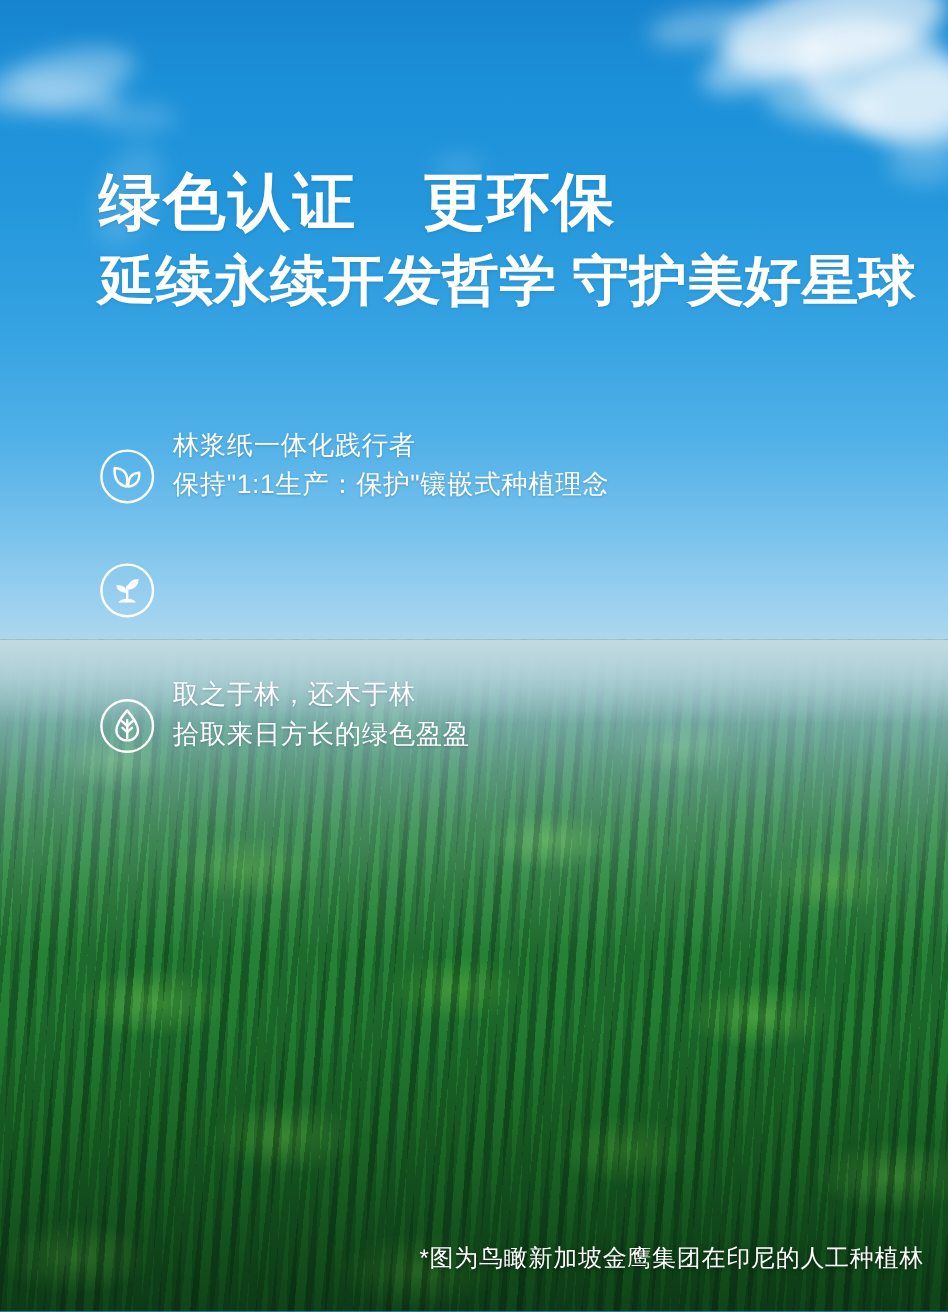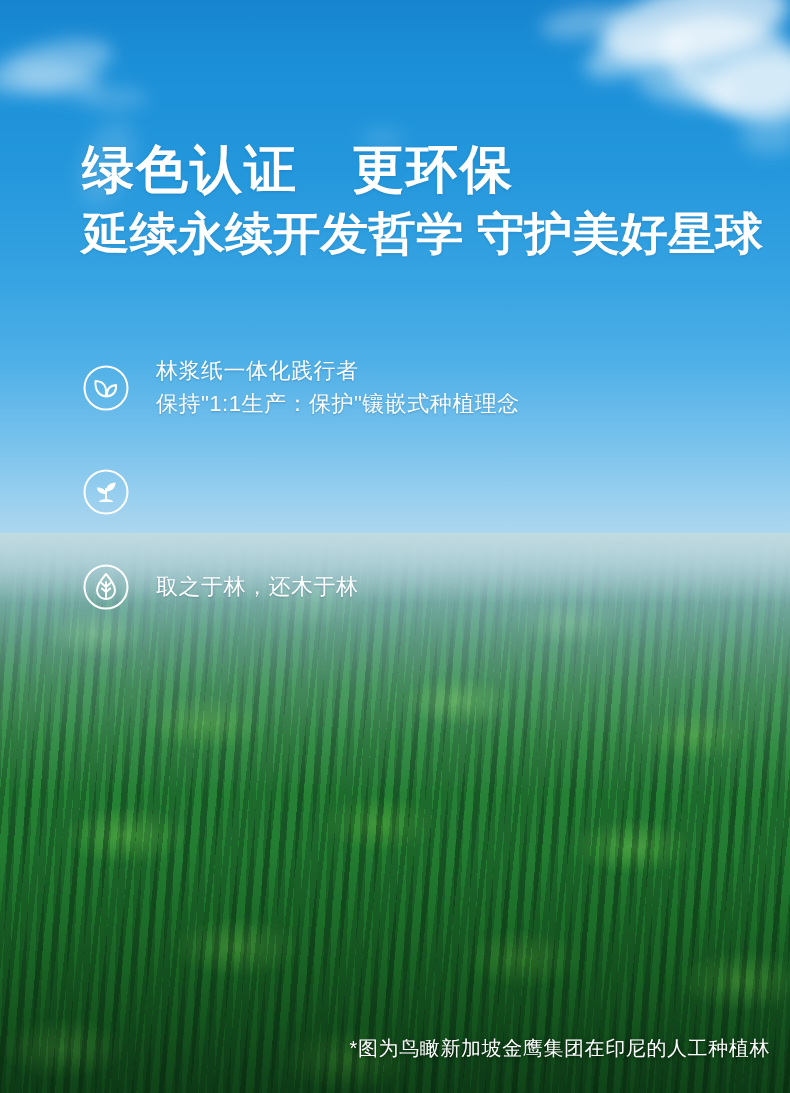--- a/index.html
+++ b/index.html
@@ -125,21 +125,21 @@
   }
   .headline-sub {
     margin-top:12px;
     font-size:45px; font-weight:bold; color:#ffffff;
     letter-spacing:0px; line-height:1.1; white-space:nowrap;
     transform:scaleX(1.06); transform-origin:left center;
     text-shadow:0 1px 3px rgba(0,60,110,.18);
   }
 
   .features { position:absolute; left:82px; top:352px; width:640px; }
-  .feature { display:flex; align-items:center; gap:26px; margin-bottom:44px; }
+  .feature { display:flex; align-items:flex-end; gap:14px; margin-bottom:44px; }
   .feature:last-child { margin-bottom:12px; }
 
   .feature-icon {
     flex:0 0 auto; width:48px; height:48px; margin-top:3px;
   }
   .feature-icon svg { display:block; width:48px; height:48px; }
 
   .feature-text { padding-top:2px; }
   .feature-line {
     font-size:22px; color:#ffffff; line-height:1.52;
@@ -222,20 +222,21 @@
             <path d="M24 11 C30 18 33 22.5 33 27.5 C33 32.5 29 36 24 36 C19 36 15 32.5 15 27.5 C15 22.5 18 18 24 11 Z"></path>
             <path d="M24 34 L24 19"></path>
             <path d="M24 24 L19.5 20"></path>
             <path d="M24 24 L28.5 20"></path>
             <path d="M24 29 L20 25.5"></path>
             <path d="M24 29 L28 25.5"></path>
           </svg>
         </span>
         <span class="feature-text">
           <span class="feature-line">取之于林，还木于林</span><br>
+          <span class="feature-line">拾取来日方长的绿色盈盈</span>
         </span>
       </div>
 
     </div>
 
     <div class="caption">*图为鸟瞰新加坡金鹰集团在印尼的人工种植林</div>
 
   </div>
 </div>
 

